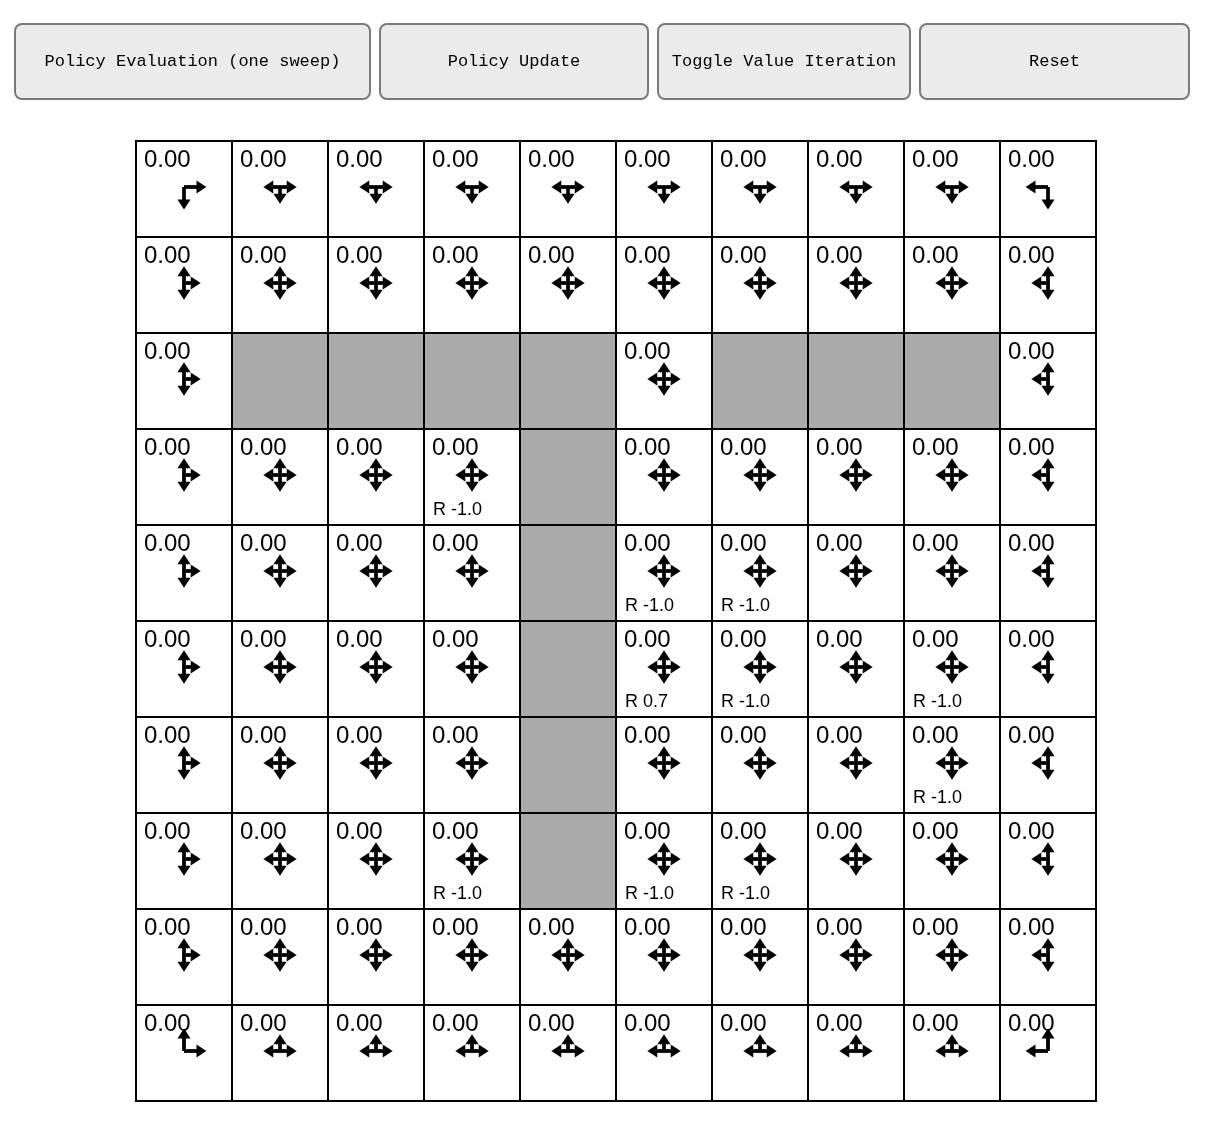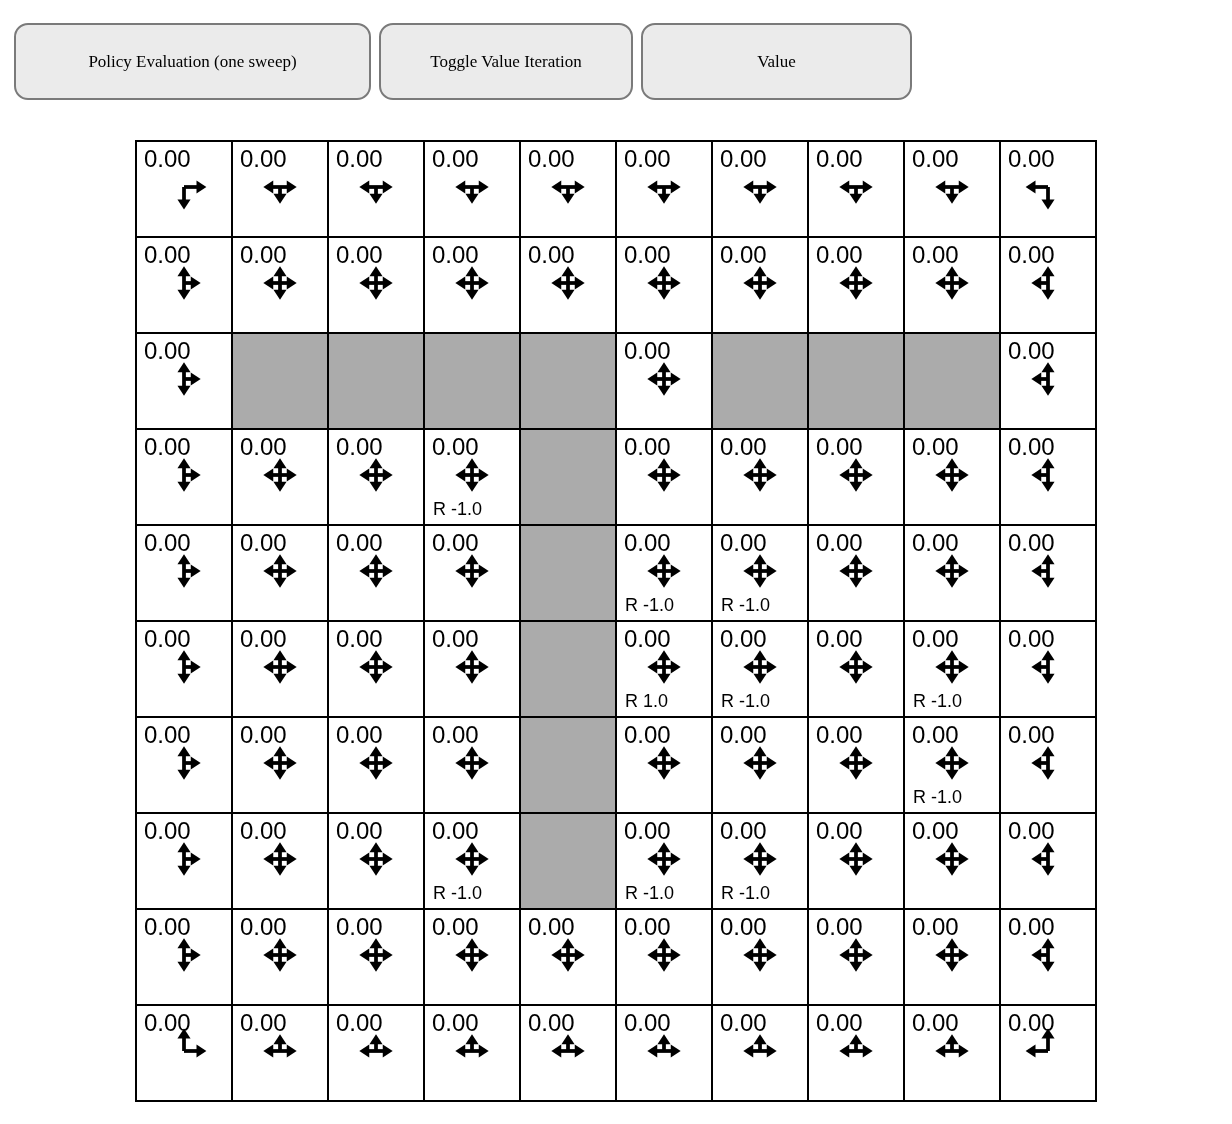--- a/index.html
+++ b/index.html
@@ -6,22 +6,22 @@
   body{
     width:1232px;height:1124px;background:#ffffff;
     font-family:"Liberation Sans",sans-serif;color:#000;
     overflow:hidden;
   }
   .toolbar{display:flex;gap:8px;margin:23px 0 0 14px;}
   .btn{
     height:77px;
     background:var(--button-bg,#ebebeb);
     border:2px solid var(--button-border,#7a7a7a);
-    border-radius:14px;
-    font-family:Liberation Serif, serif;
+    border-radius:8px;
+    font-family:Liberation Mono, monospace;
     font-size:17px;color:#000;
     cursor:pointer;
   }
   .btn.b0{width:357px}
   .btn.b1{width:270px}
   .btn.b2{width:254px}
   .btn.b3{width:271px}
   .grid{
     margin:40px 0 16px 135px;
     display:grid;
@@ -47,22 +47,23 @@
     width:50px;height:50px;
   }
   svg.policy path{stroke:#000;stroke-width:3.6;fill:none;}
   svg.policy polygon{fill:#000;}
 </style>
 </head>
 <body>
 
 <div class="toolbar">
   <button class="btn b0">Policy Evaluation (one sweep)</button>
+  <button class="btn b1">Policy Update</button>
   <button class="btn b2">Toggle Value Iteration</button>
-  <button class="btn b3">Value</button>
+  <button class="btn b3">Reset</button>
 </div>
 
 <div class="grid">
     <div class="cell">
       <span class="val">0.00</span>
       <svg viewBox="-24 -24 48 48" class="policy">
         <g transform="rotate(90)">
           <path d="M0 0H13"></path>
           <polygon points="12,-6.3 12,6.3 21.5,0"></polygon>
         </g>
@@ -946,21 +947,21 @@
         </g>
         <g transform="rotate(180)">
           <path d="M0 0H7.5"></path>
           <polygon points="6.5,-6.3 6.5,6.3 16,0"></polygon>
         </g>
         <g transform="rotate(0)">
           <path d="M0 0H7.5"></path>
           <polygon points="6.5,-6.3 6.5,6.3 16,0"></polygon>
         </g>
       </svg>
-      <span class="rew">R 1.0</span>
+      <span class="rew">R 0.7</span>
     </div>
     <div class="cell">
       <span class="val">0.00</span>
       <svg viewBox="-24 -24 48 48" class="policy">
         <g transform="rotate(270)">
           <path d="M0 0H7.5"></path>
           <polygon points="6.5,-6.3 6.5,6.3 16,0"></polygon>
         </g>
         <g transform="rotate(90)">
           <path d="M0 0H7.5"></path>

